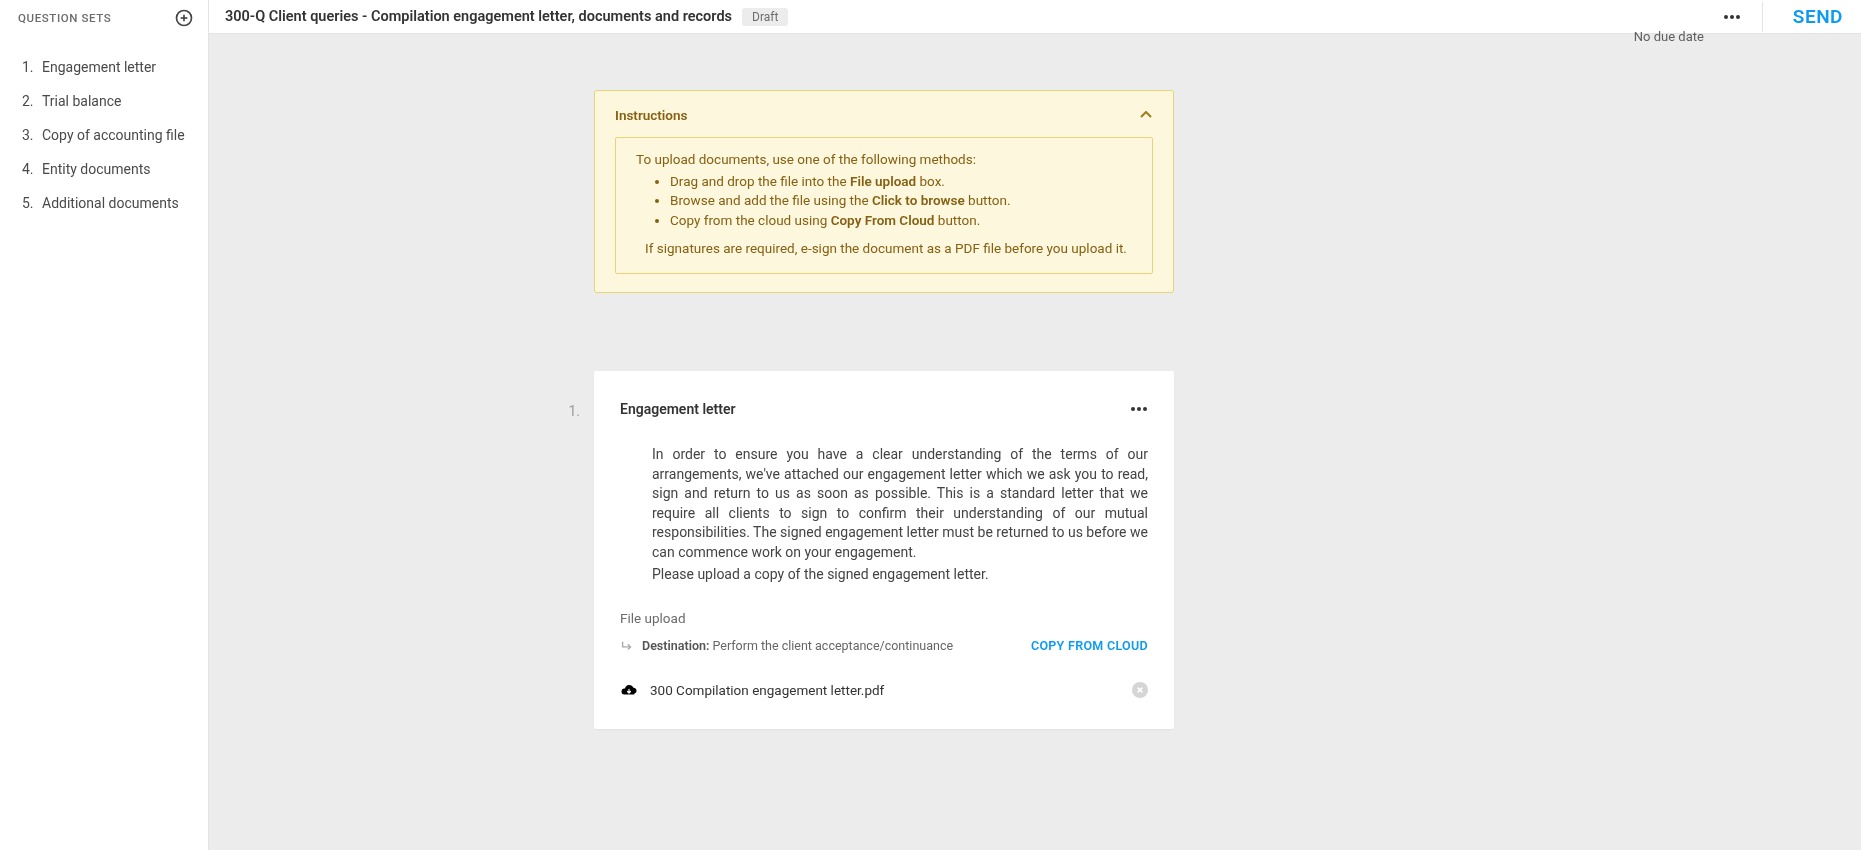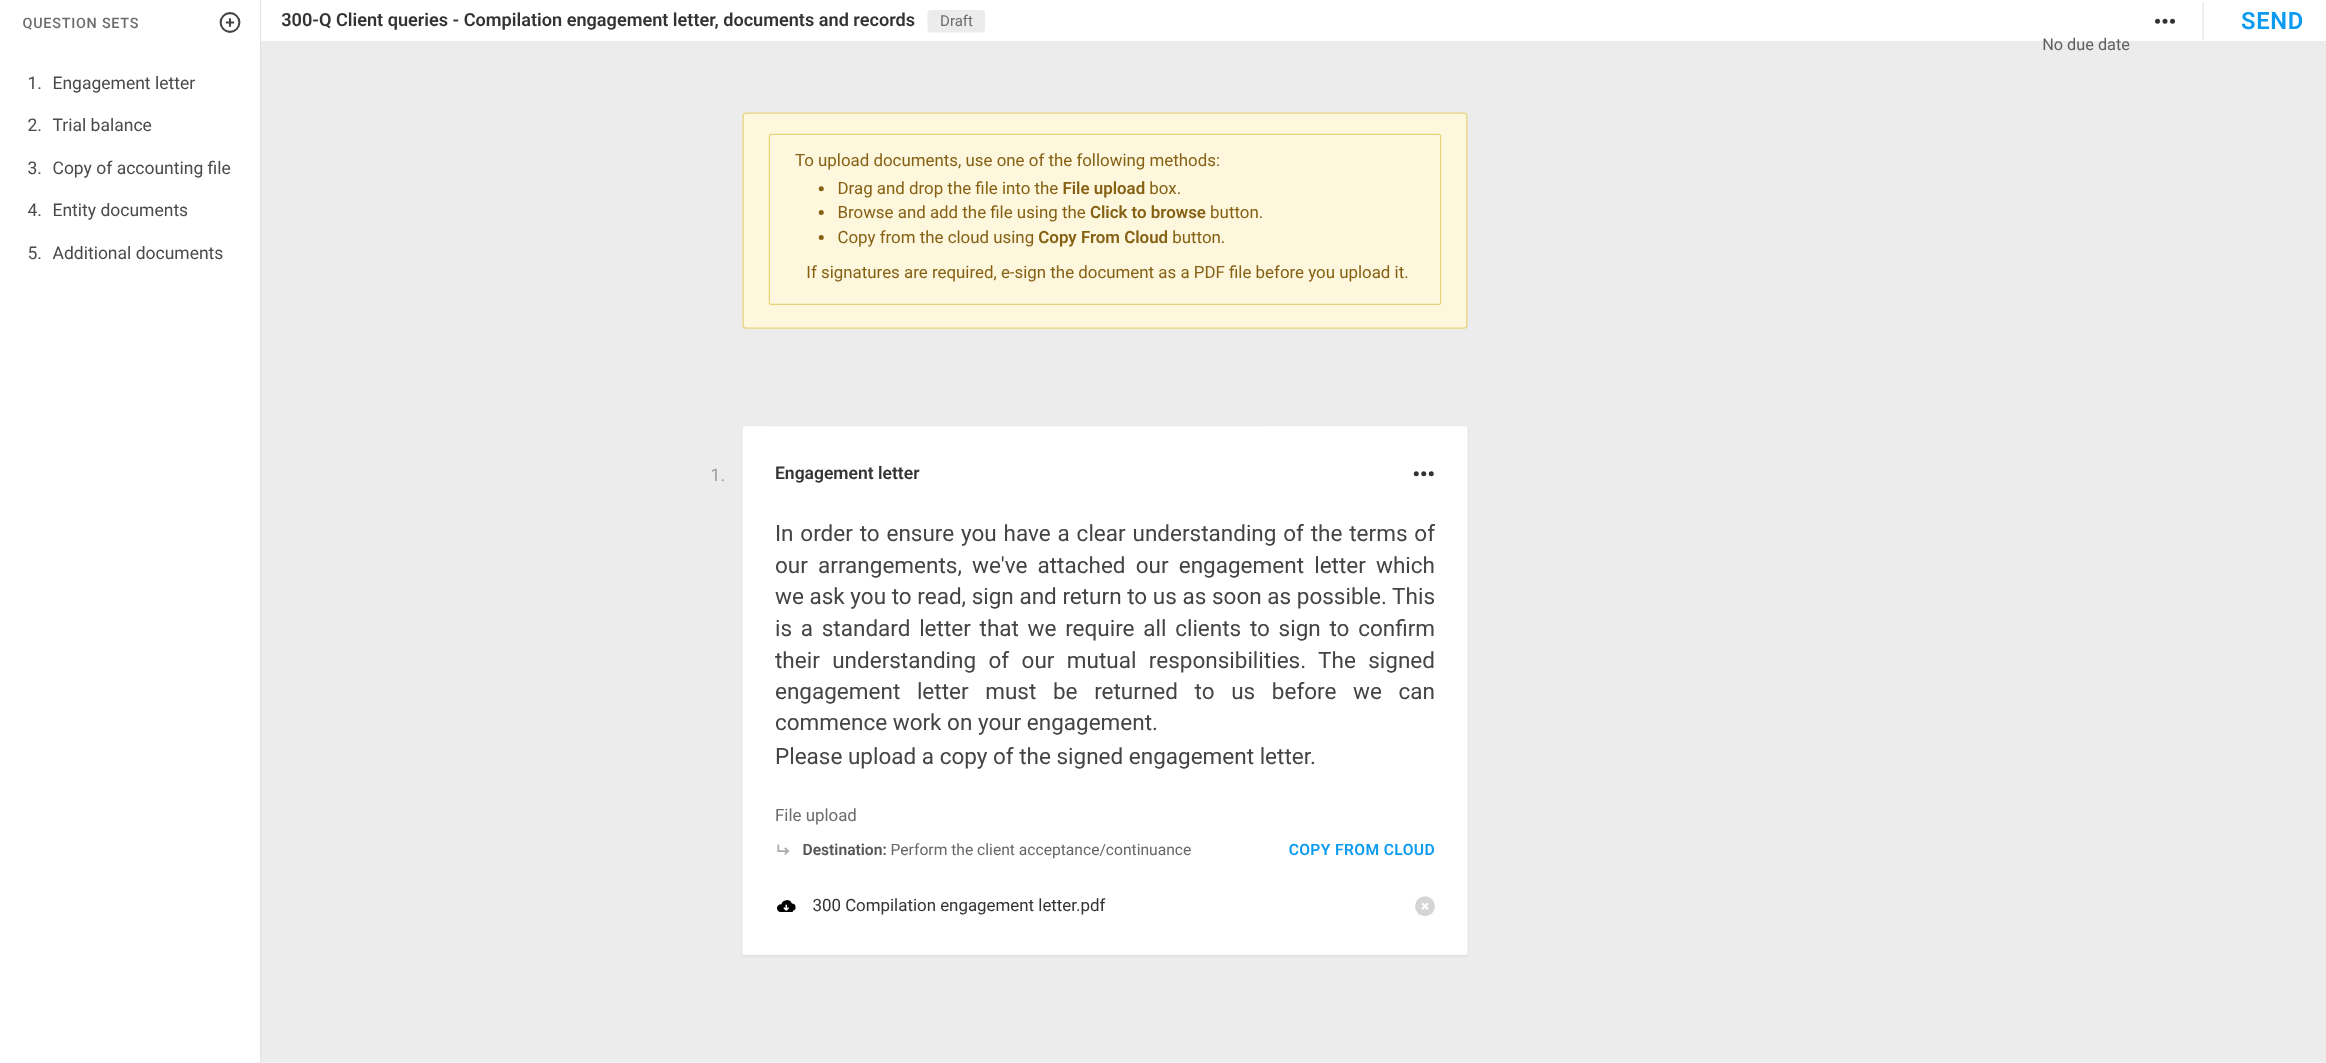--- a/index.html
+++ b/index.html
@@ -174,25 +174,26 @@
   }
   .q-header {
     display: flex;
     align-items: center;
     justify-content: space-between;
     margin-bottom: 28px;
   }
   .q-title { font-weight: 600; font-size: 14px; color: #333; }
   .q-more { cursor: pointer; color:#333; display:flex; }
   .q-desc {
-    font-size: 18px;
+    font-size: 14px;
     line-height: 1.4;
     color: #444;
     text-align: justify;
     margin-bottom: 26px;
+    margin-left: 32px;
   }
   .q-desc p { margin-bottom: 2px; }
 
   .fu-label { font-size: 13.5px; color: #6c6c6c; margin-bottom: 12px; }
   .dropzone {
     border: 1px dashed #cfcfcf;
     border-radius: 3px;
     height: 66px;
     display: flex;
     align-items: center;
@@ -299,20 +300,28 @@
         </svg>
     </span>
     <span class="top-divider"></span>
     <span class="send-btn">SEND</span>
   </div>
 
   <div class="content-scroll">
     <div class="content-inner">
 
       <div class="instructions">
+        <div class="instructions-header">
+          <span>Instructions</span>
+          <span class="chevron-up">
+            <svg viewBox="0 0 12 8" width="12" height="8" fill="none" stroke="#a07a1f" stroke-width="2">
+                <polyline points="1 6 6 1 11 6"></polyline>
+              </svg>
+          </span>
+        </div>
         <div class="instructions-body">
           <p>To upload documents, use one of the following methods:</p>
           <ul>
             <li><span>Drag and drop the file into the </span><b>File upload</b><span> box.</span></li>
             <li><span>Browse and add the file using the </span><b>Click to browse</b><span> button.</span></li>
             <li><span>Copy from the cloud using </span><b>Copy From Cloud</b><span> button.</span></li>
           </ul>
           <p class="sig-note">If signatures are required, e-sign the document as a PDF file before you upload it.</p>
         </div>
       </div>

